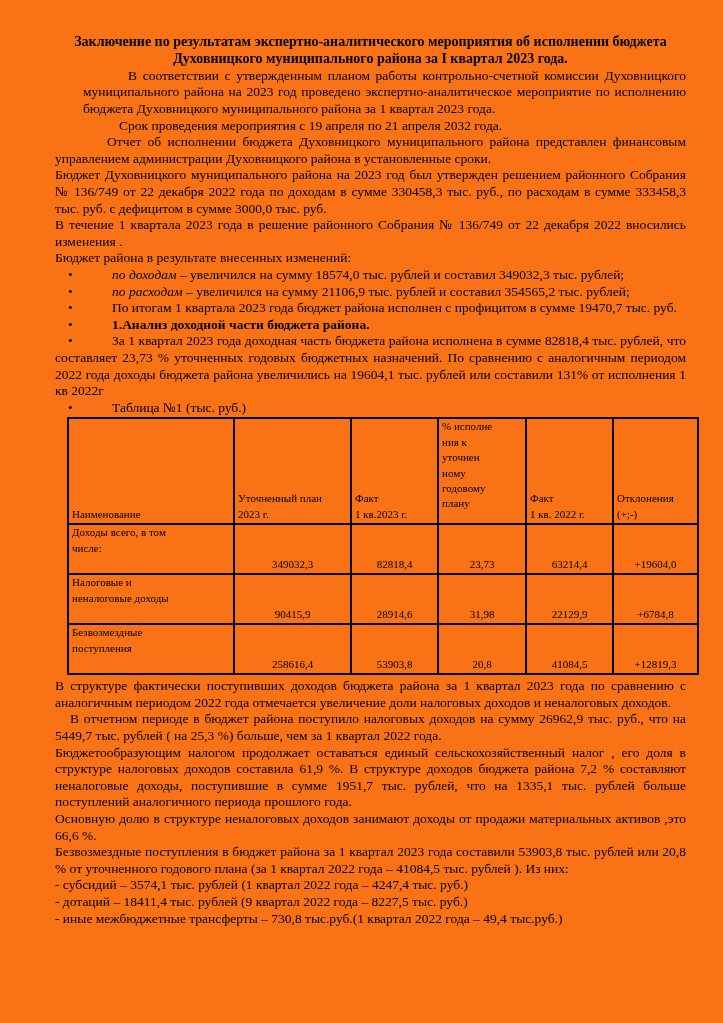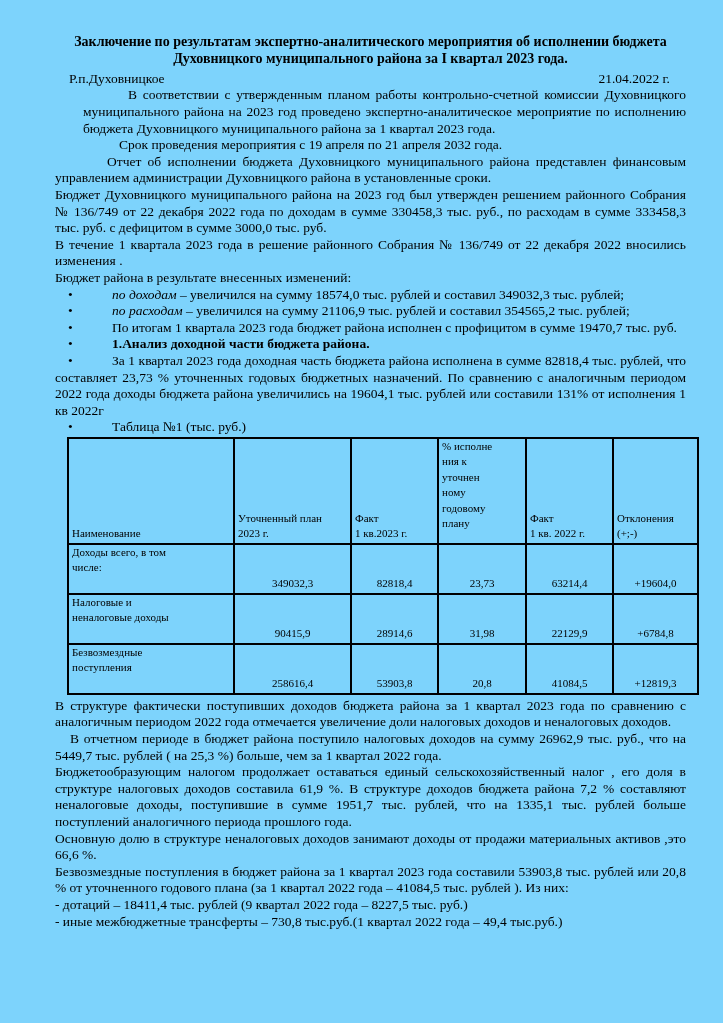--- a/index.html
+++ b/index.html
@@ -1,21 +1,21 @@
 <!DOCTYPE html>
 <html><head>
 <meta charset="utf-8">
 <style>
   html,body{margin:0;padding:0;background:#ffffff;}
   .page{
     position:relative;
     width:723px;height:1023px;
     box-sizing:border-box;
     padding:33px 37px 0 55px;
-    background:#7dd3fc;
+    background:#f97316;
     color:#000;
     font-family:"Liberation Serif","DejaVu Serif",serif;
     font-size:13.5px;
     line-height:16.6px;
     overflow:hidden;
     text-align:justify;
   }
   .title{font-weight:bold;text-align:center;font-size:14px;line-height:17.4px;}
   .dateline{display:flex;justify-content:space-between;margin-top:3px;}
   .dateline .place{margin-left:14px;}
@@ -52,24 +52,20 @@
   table.budget td.num{text-align:center;vertical-align:bottom;}
 </style>
 </head>
 <body>
 
 <div class="page">
 
   <div class="title">Заключение  по  результатам  экспертно-аналитического мероприятия  об исполнении бюджета</div>
   <div class="title">Духовницкого муниципального района за I квартал 2023 года.</div>
 
-  <div class="dateline">
-    <span class="place">Р.п.Духовницкое</span>
-    <span class="date">21.04.2022 г.</span>
-  </div>
 
   <p class="i45">В соответствии с утвержденным планом работы контрольно-счетной комиссии Духовницкого муниципального района на 2023 год проведено экспертно-аналитическое мероприятие по исполнению бюджета Духовницкого муниципального района за 1 квартал 2023 года.</p>
   <p class="i64">Срок проведения мероприятия с 19 апреля по 21 апреля 2032 года.</p>
   <p class="i52">Отчет об исполнении бюджета Духовницкого муниципального района представлен финансовым управлением администрации Духовницкого района в установленные сроки.</p>
   <p>Бюджет Духовницкого муниципального района на 2023 год был утвержден решением районного Собрания № 136/749 от 22 декабря 2022 года по доходам в сумме 330458,3 тыс. руб., по расходам в сумме 333458,3 тыс. руб. с дефицитом в сумме 3000,0 тыс. руб.</p>
   <p>В течение 1 квартала 2023 года в решение районного Собрания № 136/749 от 22 декабря 2022 вносились изменения .</p>
   <p>Бюджет района в результате внесенных изменений:</p>
 
   <p class="bullet"><span class="bm">•</span><em>по доходам</em><span> – увеличился на сумму 18574,0 тыс. рублей и составил 349032,3 тыс. рублей;</span></p>
 
@@ -139,16 +135,17 @@
     </tr>
   </tbody>
     </table>
 
   <p>В структуре фактически поступивших доходов бюджета района за 1 квартал 2023 года по сравнению с аналогичным периодом 2022 года отмечается увеличение доли налоговых доходов и неналоговых доходов.</p>
   <p class="i15">В отчетном периоде в бюджет района поступило налоговых доходов на сумму 26962,9 тыс. руб., что на 5449,7 тыс. рублей ( на 25,3 %) больше, чем за 1 квартал 2022 года.</p>
   <p>Бюджетообразующим налогом продолжает оставаться единый сельскохозяйственный налог , его доля в структуре налоговых доходов составила 61,9 %. В структуре доходов бюджета района 7,2 % составляют неналоговые доходы, поступившие в сумме 1951,7 тыс. рублей, что на 1335,1 тыс. рублей больше поступлений аналогичного периода прошлого года.</p>
   <p>Основную долю в структуре неналоговых доходов занимают доходы от продажи материальных активов ,это 66,6 %.</p>
   <p>Безвозмездные поступления в бюджет района за 1 квартал 2023 года составили 53903,8 тыс. рублей или 20,8 % от уточненного годового плана (за 1 квартал 2022 года – 41084,5 тыс. рублей ). Из них:</p>
 
+  <p>- субсидий – 3574,1 тыс. рублей (1 квартал 2022 года – 4247,4 тыс. руб.)</p>
   <p>- дотаций – 18411,4 тыс. рублей (9 квартал 2022 года – 8227,5 тыс. руб.)</p>
   <p>- иные межбюджетные трансферты – 730,8 тыс.руб.(1 квартал 2022 года – 49,4 тыс.руб.)</p>
 
 </div>
 
 </body></html>

